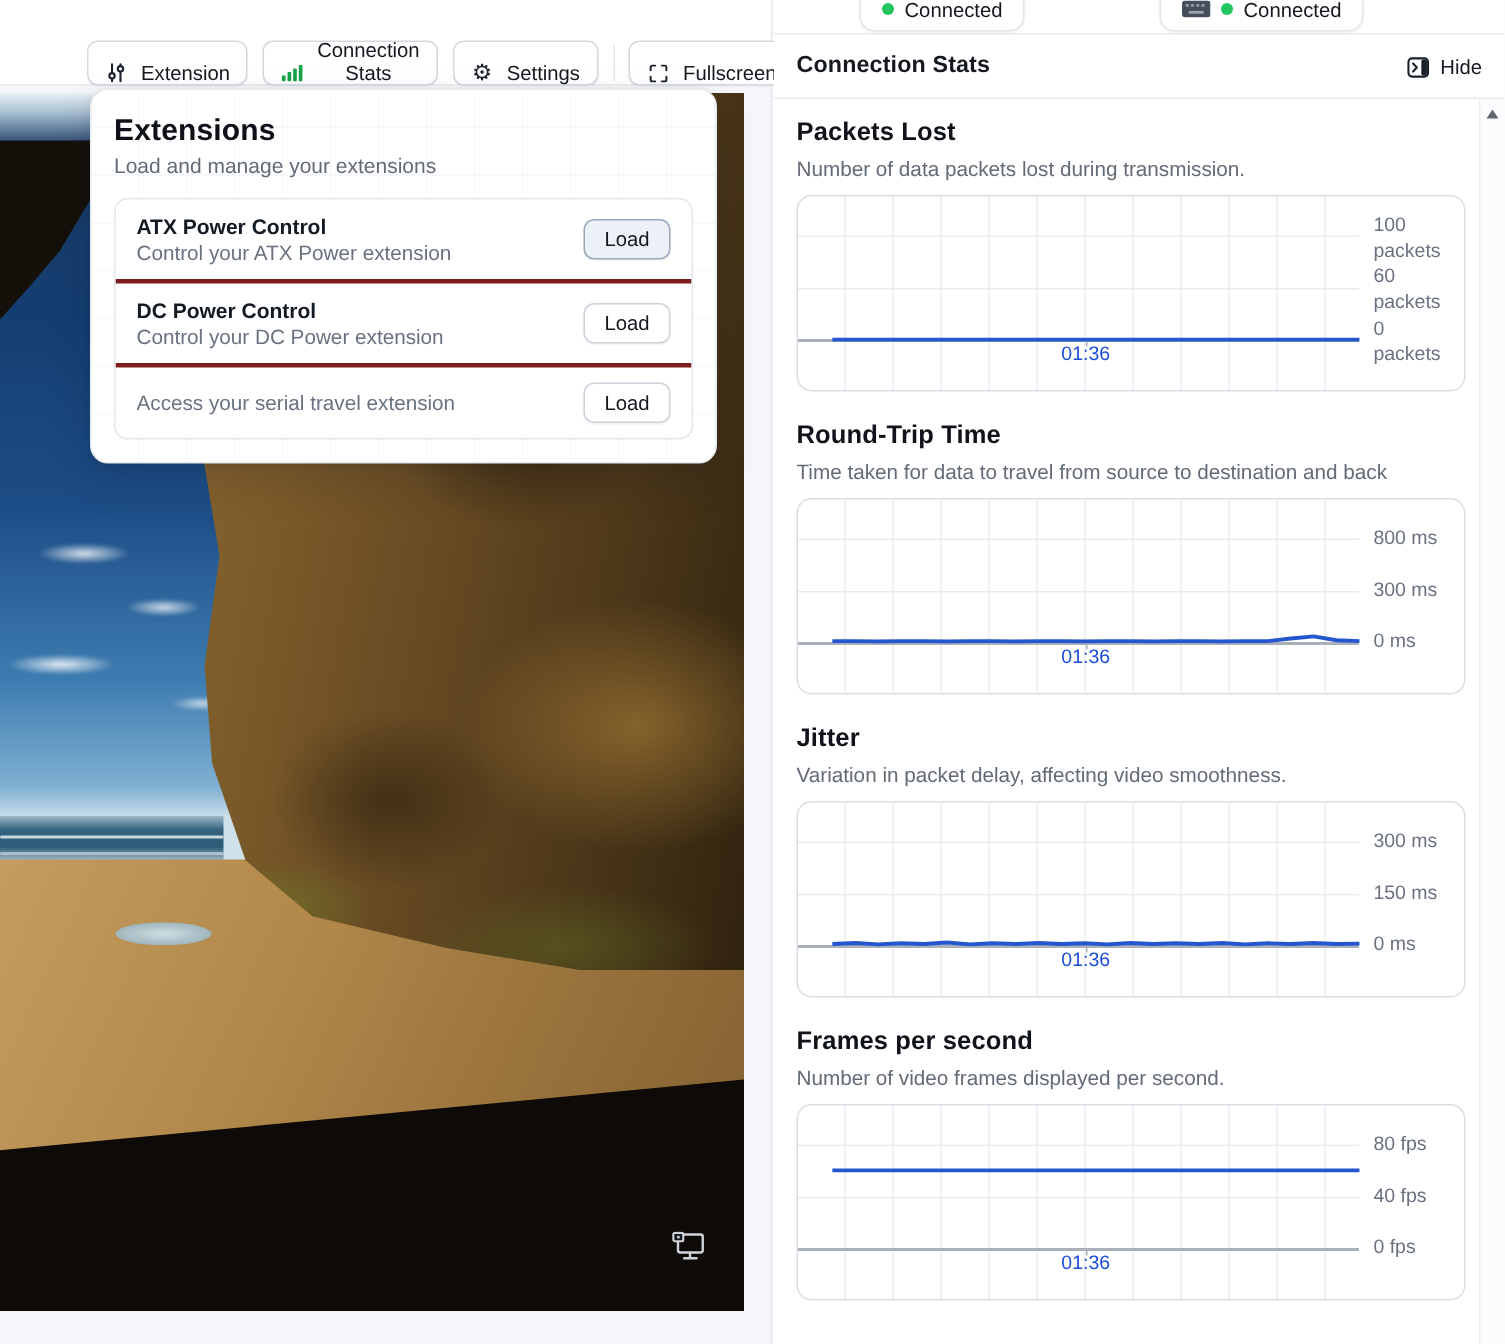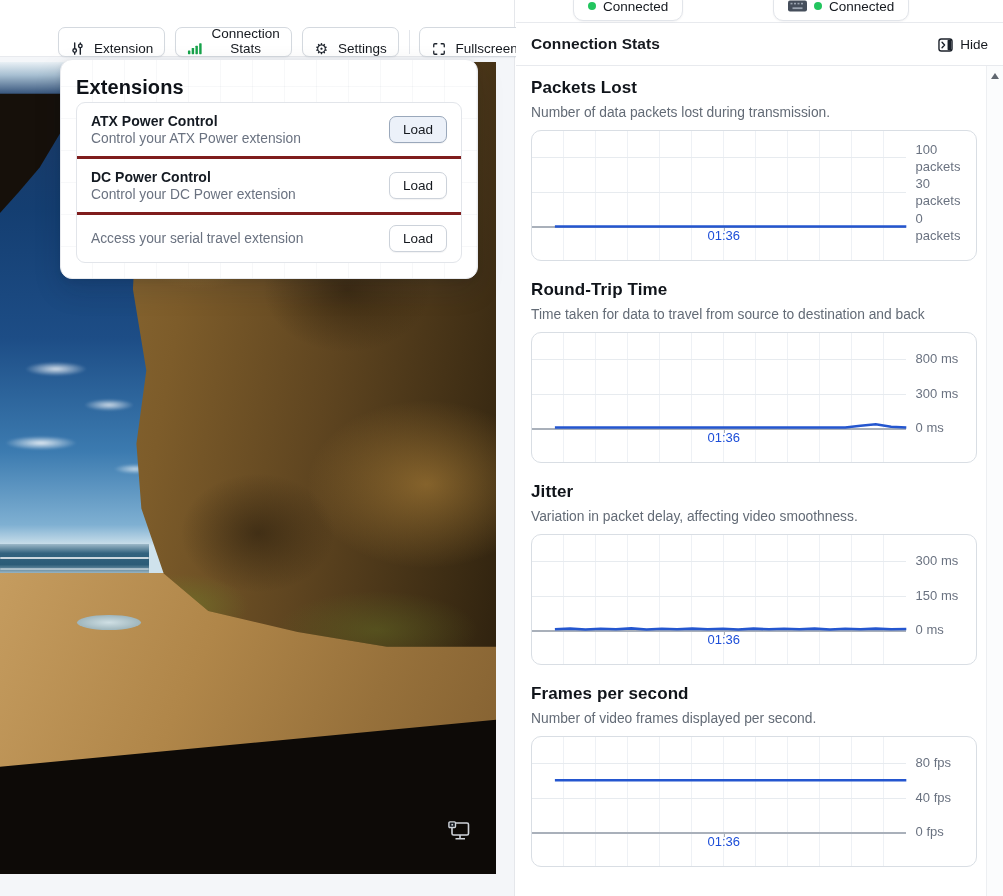--- a/index.html
+++ b/index.html
@@ -207,21 +207,21 @@
         <div class="plot"></div>
         <div class="hline l0"></div>
           <div class="hline l1"></div>
           <div class="hline base"></div>
         <div class="xtick-mark"></div>
         <svg class="chart-line" viewBox="0 0 446 131" preserveAspectRatio="none">
           <path fill="none" stroke-width="2.6" d="M23.0 96.9 L38.3 96.9 L53.7 96.9 L69.0 96.9 L84.4 96.9 L99.7 96.9 L115.1 96.9 L130.4 96.9 L145.8 96.9 L161.1 96.9 L176.5 96.9 L191.8 96.9 L207.2 96.9 L222.5 96.9 L237.9 96.9 L253.2 96.9 L268.6 96.9 L283.9 96.9 L299.3 96.9 L314.6 96.9 L330.0 96.9 L345.3 96.9 L360.7 96.9 L376.0 96.9" stroke="#2456cf"></path>
         </svg>
         <span class="ytick t0">100
 packets</span>
-        <span class="ytick t1">30
+        <span class="ytick t1">60
 packets</span>
         <span class="ytick t2">0
 packets</span>
         <span class="xtick-label">01:36</span>
       </div>
     </div>
 
     <div class="section">
       <h3>Round-Trip Time</h3>
       <p>Time taken for data to travel from source to destination and back</p>
@@ -281,20 +281,21 @@
 
   </div>
 
   <div class="vscroll">
     <div class="up"></div>
   </div>
 </div>
 
 <div class="popover">
   <h2>Extensions</h2>
+  <div class="sub">Load and manage your extensions</div>
   <div class="ext-list">
 
     <div class="ext-row">
       <div>
         <div class="ext-name">ATX Power Control</div>
         <div class="ext-desc">Control your ATX Power extension</div>
       </div>
       <button class="load-btn active">Load</button>
     </div>
 

